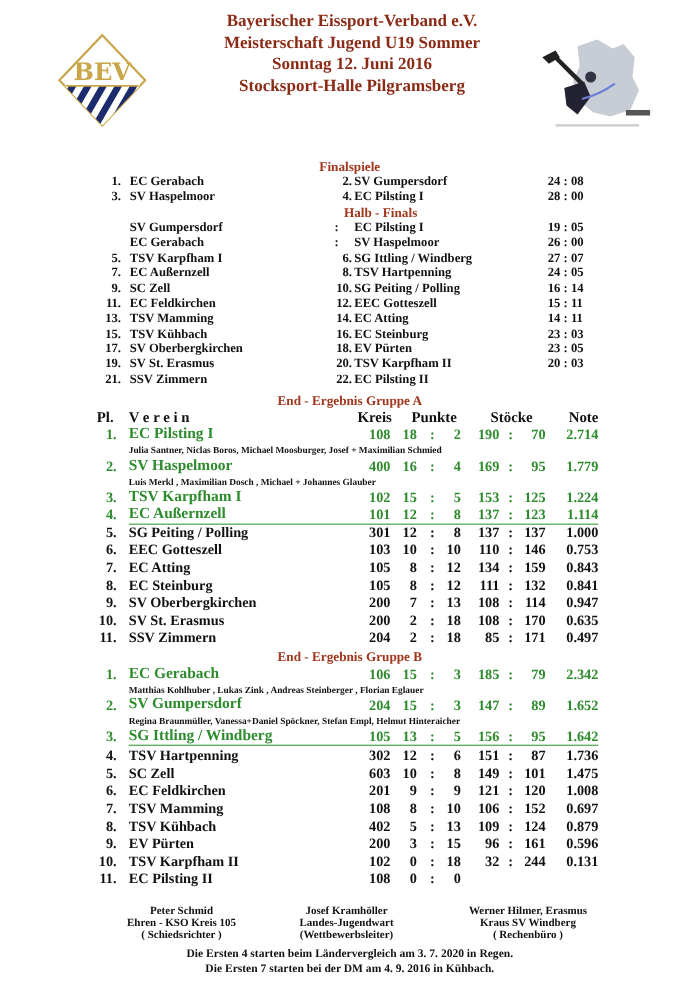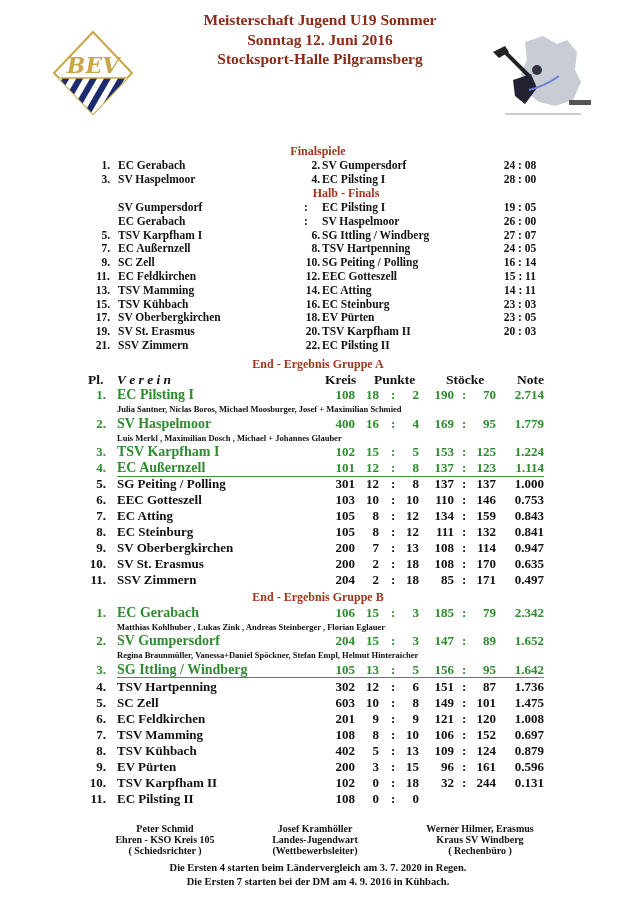--- a/index.html
+++ b/index.html
@@ -10,21 +10,21 @@
          font-size:15.5px; line-height:19.5px; top:10px; }
   .hdr div { white-space:nowrap; }
   .sec { position:absolute; left:0; width:636px; text-align:center; color:#a0361c; font-size:12px; }
   .row { position:absolute; left:0; width:636px; height:14px; font-size:11.5px; white-space:nowrap; }
   .row span { position:absolute; top:0; }
   .c-num { left:88px; width:22px; text-align:right; }
   .c-name { left:118px; }
   .c-colon { left:304px; }
   .c-num2 { left:298px; width:22px; text-align:right; }
   .c-name2 { left:322px; }
-  .c-score { left:498px; width:44px; text-align:center; }
+  .c-score { left:498px; width:44px; text-align:left; }
   .trow { position:absolute; left:0; width:636px; height:16px; font-size:13px; white-space:nowrap; }
   .trow span { position:absolute; top:0; }
   .t-pl { left:86px; width:20px; text-align:right; }
   .t-club { left:117px; }
   .t-kreis { left:327px; width:28px; text-align:right; }
   .t-p1 { left:361px; width:18px; text-align:right; }
   .t-pc { left:391px; }
   .t-p2 { left:401px; width:18px; text-align:right; }
   .t-s1 { left:428px; width:26px; text-align:right; }
   .t-sc { left:462px; }
@@ -34,21 +34,21 @@
   .green14 { font-size:14px; }
   .players { position:absolute; left:117px; font-size:8.5px; white-space:nowrap; }
   .hrline { position:absolute; left:117px; width:427px; height:1px; background:#3a9a3a; }
   .thead { position:absolute; font-size:13.5px; white-space:nowrap; }
   .foot { position:absolute; font-size:10px; text-align:center; white-space:nowrap; }
   .note { position:absolute; left:0; width:636px; text-align:center; font-size:10.5px; white-space:nowrap; }
 </style>
 </head>
 <body>
 
-<div class="abs" style="left:50px;top:28px;width:86px;height:90px;font-style:italic;">
+<div class="abs" style="left:50px;top:28px;width:86px;height:90px;">
   <svg width="86" height="90" viewBox="0 0 86 90">
     <defs>
       <clipPath id="dm">
           <polygon points="43,4 82,45 43,86 4,45"></polygon>
         </clipPath>
       <pattern id="rauten" width="12" height="12" patternUnits="userSpaceOnUse" patternTransform="rotate(30)">
         <rect width="12" height="12" fill="#fff"></rect>
           <rect width="6" height="12" fill="#1c2a6e"></rect>
       </pattern>
     </defs>
@@ -67,20 +67,21 @@
     <line x1="20" y1="22" x2="44" y2="46" stroke="#222" stroke-width="4"></line>
     <path d="M28,50 L46,44 L52,58 L40,74 L30,66 Z" fill="#223"></path>
     <circle cx="52" cy="40" r="5" fill="#334"></circle>
     <path d="M44,60 Q60,56 74,46" stroke="#6a7fd8" stroke-width="2" fill="none"></path>
     <rect x="84" y="70" width="22" height="5" fill="#555"></rect>
     <line x1="20" y1="84" x2="96" y2="84" stroke="#ccc" stroke-width="2"></line>
   </svg>
 </div>
 
 <div class="hdr">
+  <div>Bayerischer  Eissport-Verband e.V.</div>
   <div>Meisterschaft  Jugend  U19  Sommer</div>
   <div>Sonntag  12.  Juni  2016</div>
   <div>Stocksport-Halle  Pilgramsberg</div>
 </div>
 
 <div class="sec" style="top:144px;">Finalspiele</div>
 <div id="finals">
     <div class="row" style="top:159px">
       <span class="c-num">1.</span>
       <span class="c-name">EC   Gerabach</span>
@@ -173,21 +174,21 @@
       <span class="c-num">21.</span>
       <span class="c-name">SSV  Zimmern</span>
       <span class="c-num2">22.</span>
       <span class="c-name2">EC   Pilsting  II</span>
       <span class="c-score"></span>
     </div>
   </div>
 
 <div class="sec" style="top:357px;">End - Ergebnis   Gruppe  A</div>
 <div class="thead" style="left:88px;top:372px;">Pl.</div>
-<div class="thead" style="left:117px;top:372px;font-style:italic;">V e r e i n</div>
+<div class="thead" style="left:117px;top:372px;">V e r e i n</div>
 <div class="thead" style="left:325px;top:372px;">Kreis</div>
 <div class="thead" style="left:374px;top:372px;">Punkte</div>
 <div class="thead" style="left:446px;top:372px;">Stöcke</div>
 <div class="thead" style="left:517px;top:372px;">Note</div>
 <div id="grpA">
     <div class="trow green" style="top:387px">
       <span class="t-pl">1.</span>
       <span class="t-club green14">EC   Pilsting  I</span>
       <span class="t-kreis">108</span>
       <span class="t-p1">18</span>

